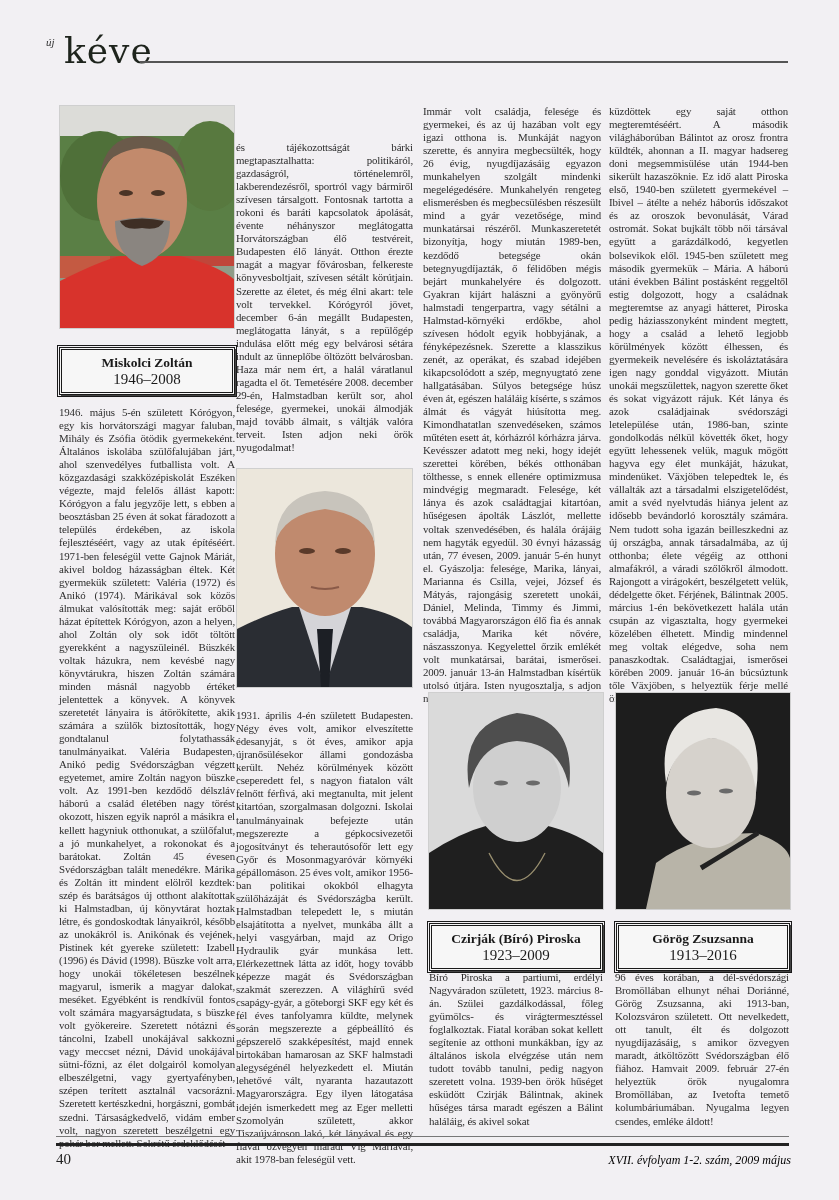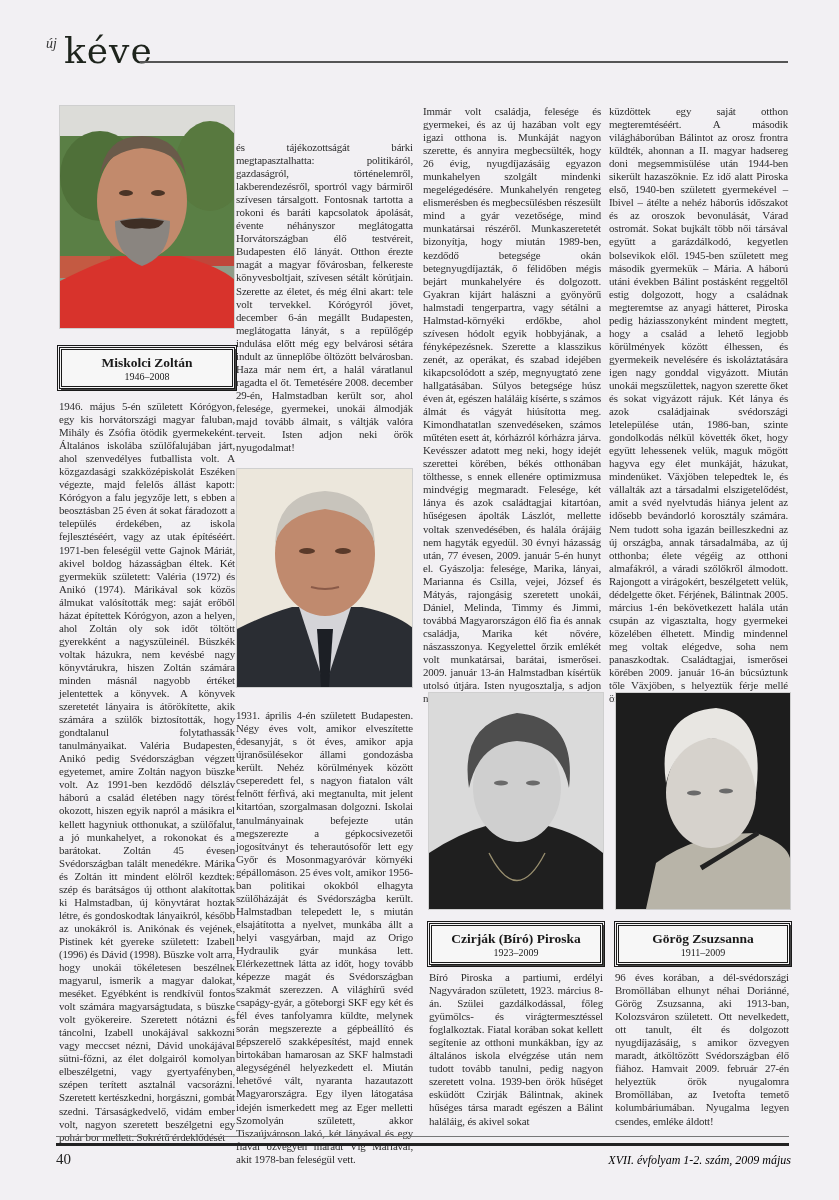--- a/index.html
+++ b/index.html
@@ -4,21 +4,21 @@
 <style>
   html, body { margin: 0; padding: 0; }
   body {
     width: 839px; height: 1200px; overflow: hidden;
     background: #f2f0f3;
     font-family: "Liberation Serif", serif;
     color: #2b2b2b;
     position: relative;
   }
   .masthead { position: absolute; left: 44px; top: 26px; width: 744px; height: 50px; }
-  .masthead .uj { position: absolute; left: 2px; top: 10px; font-size: 14px; font-style: italic; color: #333; }
+  .masthead .uj { position: absolute; left: 2px; top: 10px; font-size: 11px; font-style: italic; color: #333; }
   .masthead .keve { position: absolute; left: 20px; top: 4px; font-family: "DejaVu Serif", serif; font-size: 36px; color: #1e241c; letter-spacing: 1px; text-align: center; }
   .masthead .rule { position: absolute; left: 96px; right: 0; top: 35px; height: 2px; background: #555; }
 
   .col { position: absolute; top: 105px; }
   .col1 { left: 59px; width: 176px; }
   .col2 { left: 236px; width: 177px; margin-top: 36px; }
   .col3 { left: 423px; width: 178px; }
   .col4 { left: 609px; width: 179px; }
 
   .para {
@@ -27,21 +27,21 @@
     hyphens: manual;
   }
 
   .photo { position: relative; overflow: hidden; border: 1px solid #cfcfcf; }
   .namebox {
     border: 3px double #1a1a1a; outline: 1px solid #1a1a1a; outline-offset: 1px;
     background: #f7f7f7; text-align: center; padding: 5px 4px 4px;
     box-shadow: 2px 2px 0 #444;
   }
   .namebox .nm { font-weight: bold; font-size: 13.5px; color: #1a1a1a; }
-  .namebox .yr { font-size: 10px; color: #1a1a1a; }
+  .namebox .yr { font-size: 15px; color: #1a1a1a; }
 
   .footer-rule { position: absolute; left: 56px; width: 733px; top: 1136px; height: 6px;
     border-top: 1px solid #777; border-bottom: 3px solid #222; }
   .pagenum { position: absolute; left: 56px; top: 1151px; font-size: 15px; color: #222; }
   .issue { position: absolute; right: 48px; top: 1153px; font-size: 12px; font-style: italic; color: #000000; }
 </style>
 </head>
 <body>
 
 <div class="masthead">
@@ -127,21 +127,21 @@
     <ellipse cx="110" cy="98" rx="7" ry="2.5" fill="#6a6a6a"></ellipse>
   </svg>
 </div>
 
 <div class="namebox" style="position:absolute; left:429px; top:923px; width:160px;">
   <div class="nm">Czirják (Bíró) Piroska</div>
   <div class="yr">1923–2009</div>
 </div>
 <div class="namebox" style="position:absolute; left:616px; top:923px; width:160px;">
   <div class="nm">Görög Zsuzsanna</div>
-  <div class="yr">1911–2009</div>
+  <div class="yr">1913–2016</div>
 </div>
 
 <p class="para" style="position:absolute; left:429px; top:971px; width:174px;">Bíró Piroska a partiumi, erdélyi Nagyváradon született, 1923. március 8-án. Szülei gazdálkodással, főleg gyümölcs- és virágtermesztéssel foglalkoztak. Fiatal korában sokat kellett segítenie az otthoni munkákban, így az általános iskola elvégzése után nem tudott tovább tanulni, pedig nagyon szeretett volna. 1939-ben örök hűséget esküdött Czirják Bálintnak, akinek hűséges társa maradt egészen a Bálint haláláig, és akivel sokat</p>
 <p class="para" style="position:absolute; left:615px; top:971px; width:174px;">96 éves korában, a dél-svédországi Bromöllában elhunyt néhai Doriánné, Görög Zsuzsanna, aki 1913-ban, Kolozsváron született. Ott nevelkedett, ott tanult, élt és dolgozott nyugdíjazásáig, s amikor özvegyen maradt, átköltözött Svédországban élő fiához. Hamvait 2009. február 27-én helyeztük örök nyugalomra Bromöllában, az Ivetofta temető kolumbáriumában. Nyugalma legyen csendes, emléke áldott!</p>
 
 <div class="footer-rule"></div>
 <div class="pagenum">40</div>
 <div class="issue">XVII. évfolyam 1-2. szám, 2009 május</div>
 
 </body></html>

